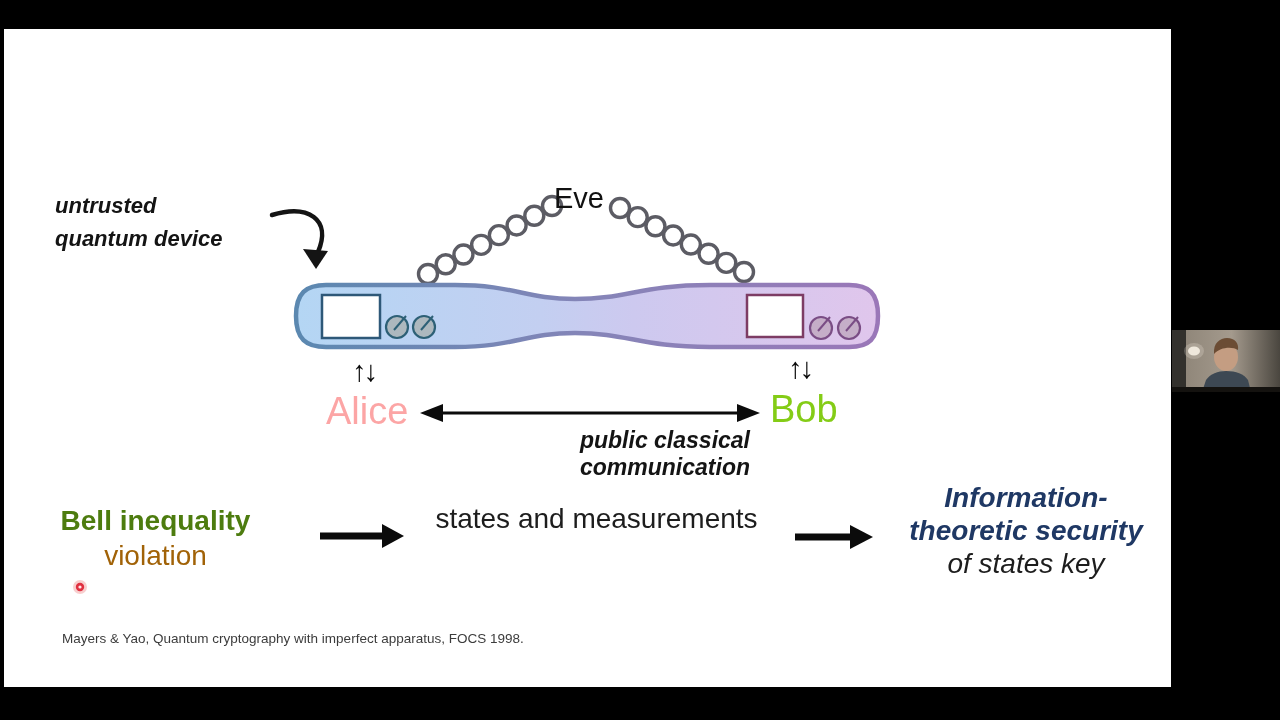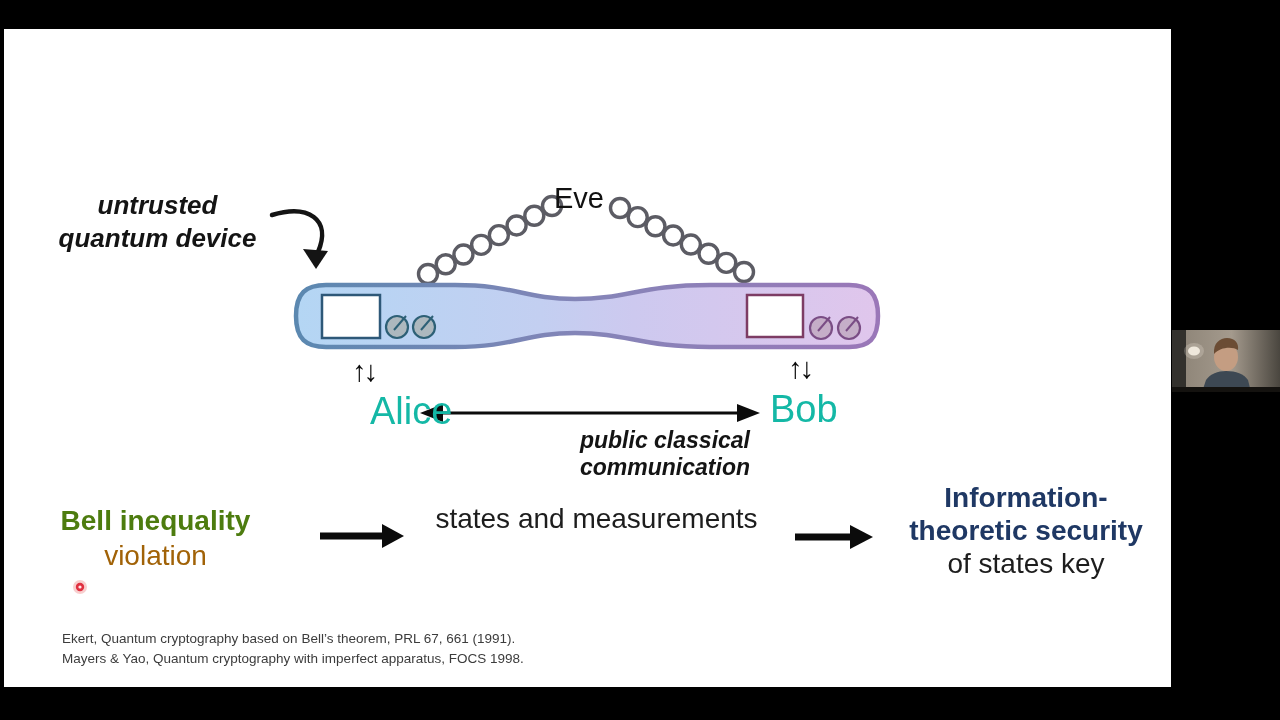--- a/index.html
+++ b/index.html
@@ -8,37 +8,37 @@
     font-family:"Liberation Sans",sans-serif;overflow:hidden;
   }
   .slide{
     position:absolute;left:4px;top:29px;width:1167px;height:658px;
     background:#ffffff;z-index:1;
   }
   .abs{position:absolute;z-index:3;}
   svg.overlay{position:absolute;left:0;top:0;z-index:2;}
   .eve{left:554px;top:182px;font-size:29px;color:#111;}
   .untrusted{
-    left:55px;top:189px;width:205px;text-align:center;
-    font-size:26px;font-weight:700;font-style:italic;line-height:33px;color:#141414;
+    left:55px;top:189px;width:205px;text-align:left;
+    font-size:22px;font-weight:700;font-style:italic;line-height:33px;color:#141414;
     letter-spacing:0px;
   }
   .updown{font-size:29px;font-weight:700;color:#0a0a0a;letter-spacing:-3px;}
-  .alice{left:326px;top:390px;font-size:38px;color:#14b8a6;margin-left:44px;}
-  .bob{left:770px;top:388px;font-size:38px;color:#14b8a6;text-align:center;}
+  .alice{left:326px;top:390px;font-size:38px;color:#fca5a5;}
+  .bob{left:770px;top:388px;font-size:38px;color:#84cc16;text-align:center;}
   .pubchan{
     left:420px;top:427px;width:330px;text-align:right;
     font-size:23px;font-weight:700;font-style:italic;color:#141414;
   }
   .flow{line-height:35px;text-align:center;font-size:28px;}
   .bell{left:38px;top:503px;width:235px;}
   .bell .b1{font-weight:700;color:#4d7c0f;}
   .bell .b2{color:#a16207;}
   .statement{left:424px;top:501px;width:345px;color:#1d1d1d;}
-  .security{left:895px;top:481px;width:262px;line-height:33px;}
+  .security{left:895px;top:481px;width:262px;line-height:33px;font-style:italic;}
   .security .s1,.security .s2{font-weight:700;color:#1f3864;}
   .security .s3{color:#1d1d1d;}
   .refs{left:62px;top:629px;font-size:13.5px;line-height:19.5px;color:#3c3c3c;}
   .webcam{
     position:absolute;left:1172px;top:330px;width:108px;height:62px;
     z-index:4;background:#111;overflow:hidden;
   }
 </style>
 </head>
 <body>
@@ -157,21 +157,20 @@
   <div>states and measurements</div>
 </div>
 
 <div class="abs flow security">
   <div class="s1">Information-</div>
   <div class="s2">theoretic security</div>
   <div class="s3">of states key</div>
 </div>
 
 <div class="abs refs">
-  <div>Ekert, Quantum cryptography based on Bell’s theorem, PRL 67, 661 (1991).</div>
   <div>Mayers &amp; Yao, Quantum cryptography with imperfect apparatus, FOCS 1998.</div>
 </div>
 
 <div class="webcam">
   <svg width="108" height="62" viewBox="0 0 108 62">
     <defs>
       <linearGradient id="wall" x1="0" y1="0" x2="1" y2="0">
         <stop offset="0" stop-color="#8a8174"></stop>
         <stop offset="0.55" stop-color="#a49a8d"></stop>
         <stop offset="1" stop-color="#4a463f"></stop>

